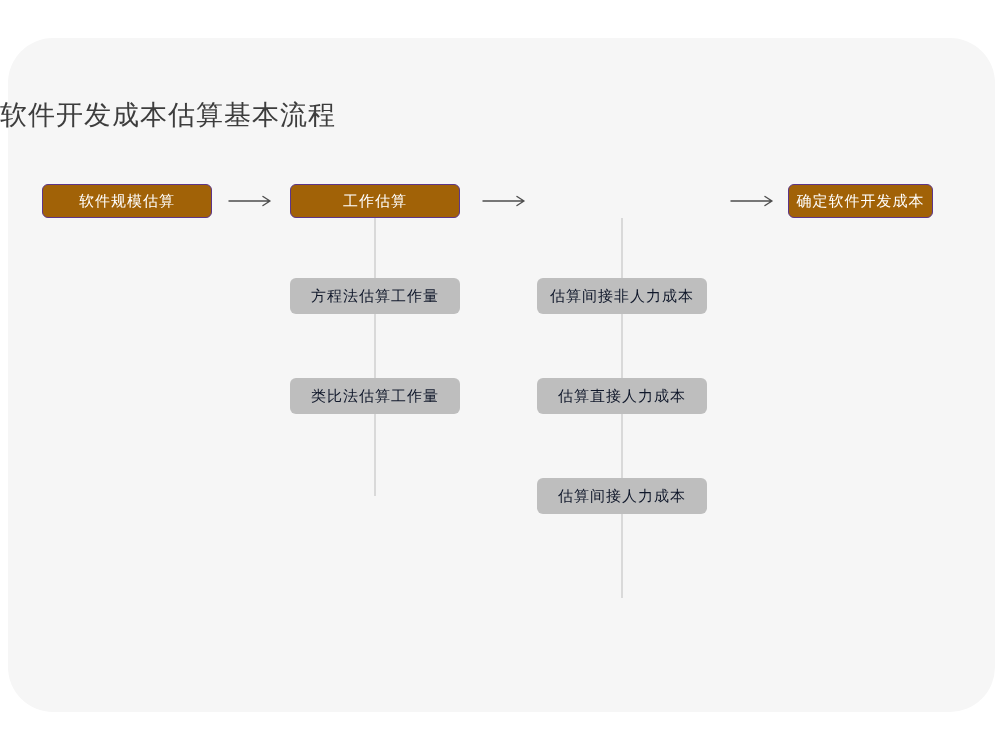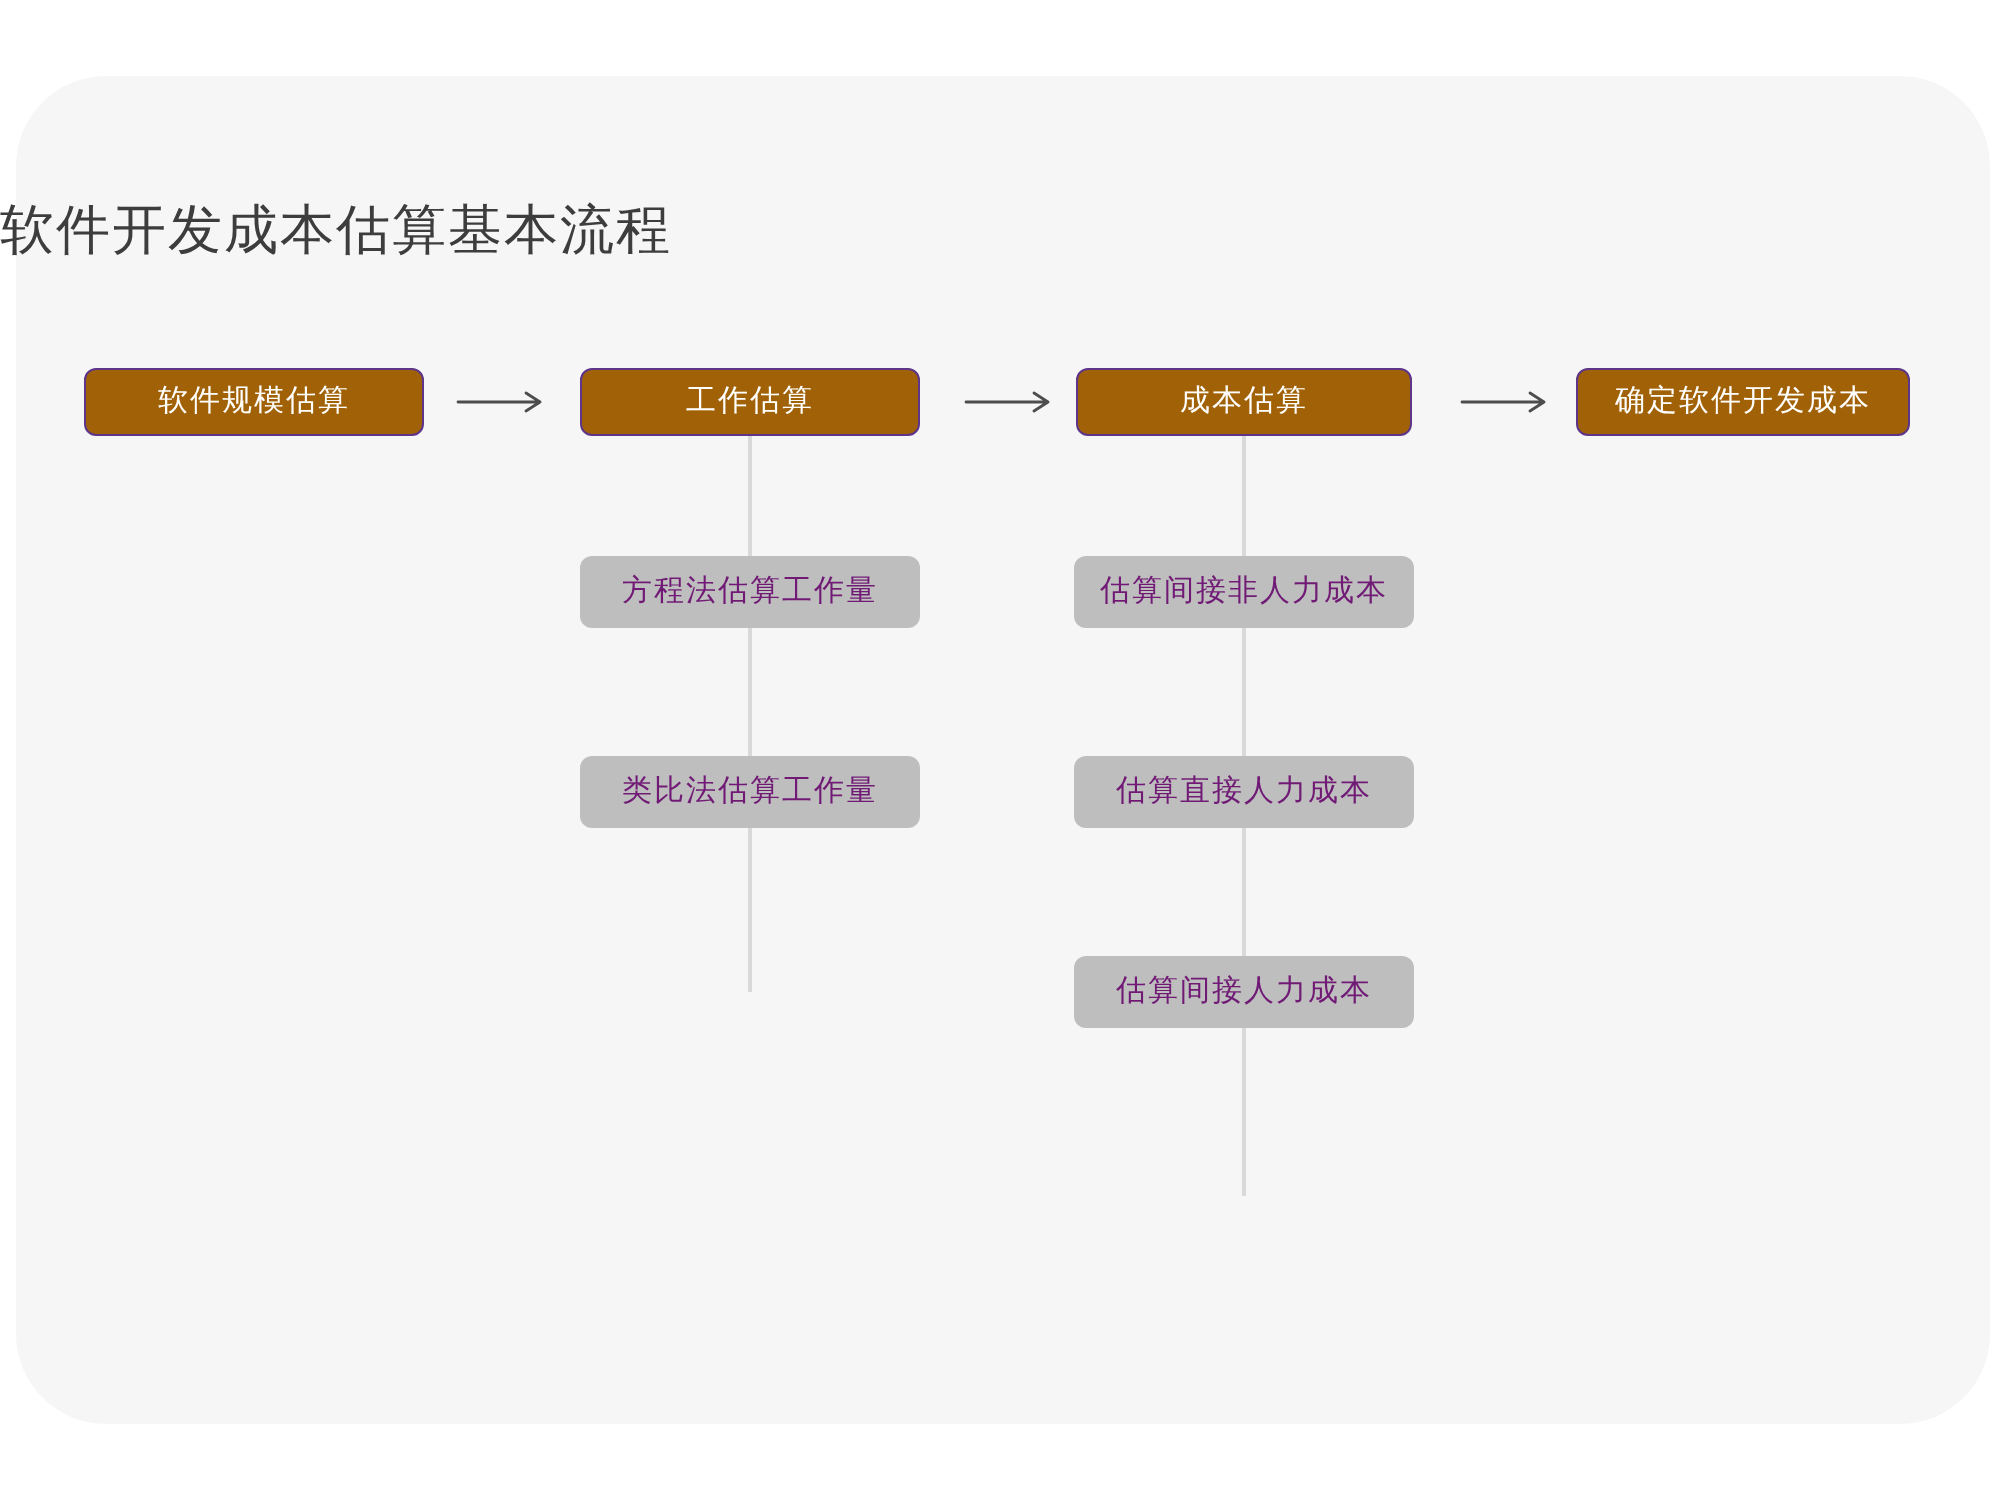--- a/index.html
+++ b/index.html
@@ -45,21 +45,21 @@
     color: #ffffff;
     font-size: 15px;
     line-height: 32px;
     text-align: center;
     letter-spacing: 1px;
     z-index: 3;
   }
   .node-1 { left: 42px;  width: 170px; }
   .node-2 { left: 290px; width: 170px; }
   .node-3 { left: 538px; width: 168px; }
-  .node-4 { left: 788px; width: 167px; }
+  .node-4 { left: 788px; width: 145px; }
   .arrow {
     position: absolute;
     top: 195px;
     width: 44px;
     height: 12px;
     z-index: 2;
   }
   .arrow-1 { left: 228px; }
   .arrow-2 { left: 482px; }
   .arrow-3 { left: 730px; }
@@ -70,21 +70,21 @@
     z-index: 1;
   }
   .connector-a { left: 374px; top: 218px; height: 278px; }
   .connector-b { left: 621px; top: 218px; height: 380px; }
   .sub-node {
     position: absolute;
     width: 170px;
     height: 36px;
     background: #bebebe;
     border-radius: 6px;
-    color: #701a75;
+    color: #0f172a;
     font-size: 15px;
     line-height: 36px;
     text-align: center;
     letter-spacing: 1px;
     z-index: 3;
   }
   .col-a { left: 290px; }
   .col-b { left: 537px; }
   .row-1 { top: 278px; }
   .row-2 { top: 378px; }
@@ -108,21 +108,20 @@
   <svg class="arrow arrow-1" viewBox="0 0 44 12" xmlns="http://www.w3.org/2000/svg">
     <path d="M1 6 H42 M35 1.5 L42 6 L35 10.5" stroke="#4d4d4d" stroke-width="1.4" fill="none" stroke-linecap="round" stroke-linejoin="round"></path>
   </svg>
 
   <div class="main-node node-2">工作估算</div>
 
   <svg class="arrow arrow-2" viewBox="0 0 44 12" xmlns="http://www.w3.org/2000/svg">
     <path d="M1 6 H42 M35 1.5 L42 6 L35 10.5" stroke="#4d4d4d" stroke-width="1.4" fill="none" stroke-linecap="round" stroke-linejoin="round"></path>
   </svg>
 
-  <div class="main-node node-3">成本估算</div>
 
   <svg class="arrow arrow-3" viewBox="0 0 44 12" xmlns="http://www.w3.org/2000/svg">
     <path d="M1 6 H42 M35 1.5 L42 6 L35 10.5" stroke="#4d4d4d" stroke-width="1.4" fill="none" stroke-linecap="round" stroke-linejoin="round"></path>
   </svg>
 
   <div class="main-node node-4">确定软件开发成本</div>
 
   <div class="sub-node col-a row-1">方程法估算工作量</div>
   <div class="sub-node col-a row-2">类比法估算工作量</div>
 

